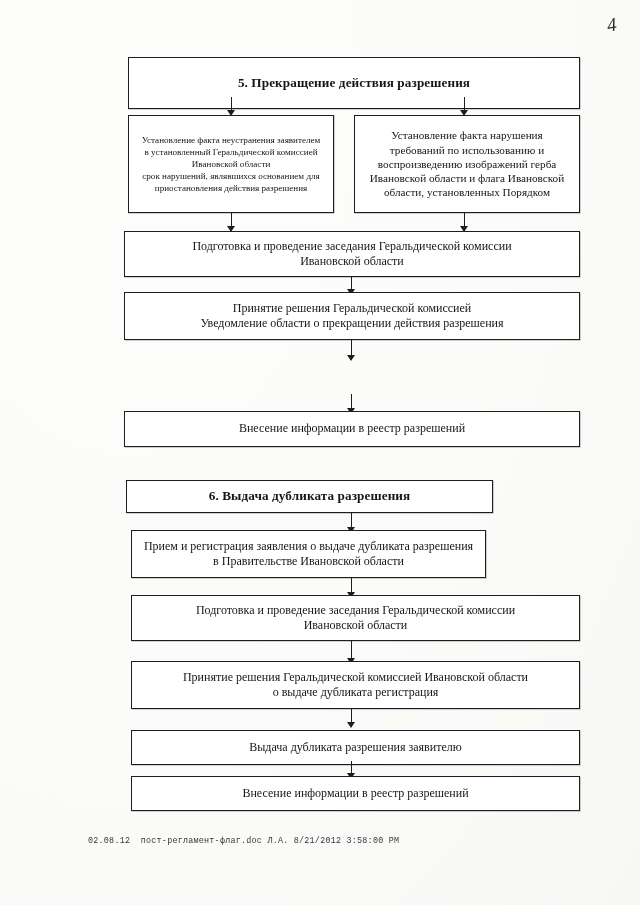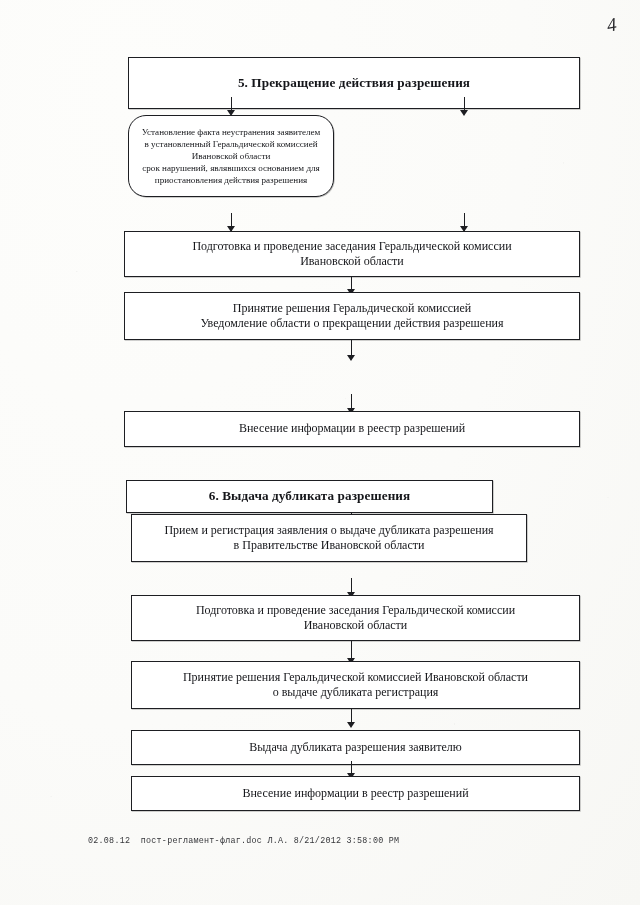--- a/index.html
+++ b/index.html
@@ -123,26 +123,29 @@
   <div class="box title" style="left:128px; top:57px; width:452px; height:52px;">
     <span class="txt">5. Прекращение действия разрешения</span>
   </div>
 
   <div class="conn" style="left:231px; top:97px; height:16px;"></div>
   <div class="arrowhead" style="left:227px; top:110px;"></div>
 
   <div class="conn" style="left:464px; top:97px; height:16px;"></div>
   <div class="arrowhead" style="left:460px; top:110px;"></div>
 
-  <div class="box small" style="left:128px; top:115px; width:206px; height:82px;border-radius:18px;">
+  <div class="box small" style="left:128px; top:115px; width:206px; height:98px;">
     <span class="txt">Установление факта неустранения заявителем
 в установленный Геральдической комиссией Ивановской области
 срок нарушений, являвшихся основанием для приостановления действия разрешения</span>
   </div>
 
+  <div class="box step" style="left:354px; top:115px; width:226px; height:98px; font-size:11.2px;">
+    <span class="txt">Установление факта нарушения требований по использованию и воспроизведению изображений герба Ивановской области и флага Ивановской области, установленных Порядком</span>
+  </div>
 
   <div class="conn" style="left:231px; top:213px; height:18px;"></div>
   <div class="arrowhead" style="left:227px; top:226px;"></div>
   <div class="conn" style="left:464px; top:213px; height:18px;"></div>
   <div class="arrowhead" style="left:460px; top:226px;"></div>
 
   <div class="box step" style="left:124px; top:231px; width:456px; height:46px;">
     <span class="txt">Подготовка и проведение заседания Геральдической комиссии
 Ивановской области</span>
   </div>
@@ -166,21 +169,21 @@
     <span class="txt">Внесение информации в реестр разрешений</span>
   </div>
 
   <div class="box title" style="left:126px; top:480px; width:367px; height:33px;">
     <span class="txt">6. Выдача дубликата разрешения</span>
   </div>
 
   <div class="conn" style="left:351px; top:513px; height:17px;"></div>
   <div class="arrowhead" style="left:347px; top:527px;"></div>
 
-  <div class="box step" style="left:131px; top:514px; width:396px; height:48px;">
+  <div class="box step" style="left:131px; top:530px; width:355px; height:48px;">
     <span class="txt">Прием и регистрация заявления о выдаче дубликата разрешения
 в Правительстве Ивановской области</span>
   </div>
 
   <div class="conn" style="left:351px; top:578px; height:17px;"></div>
   <div class="arrowhead" style="left:347px; top:592px;"></div>
 
   <div class="box step" style="left:131px; top:595px; width:449px; height:46px;">
     <span class="txt">Подготовка и проведение заседания Геральдической комиссии
 Ивановской области</span>

